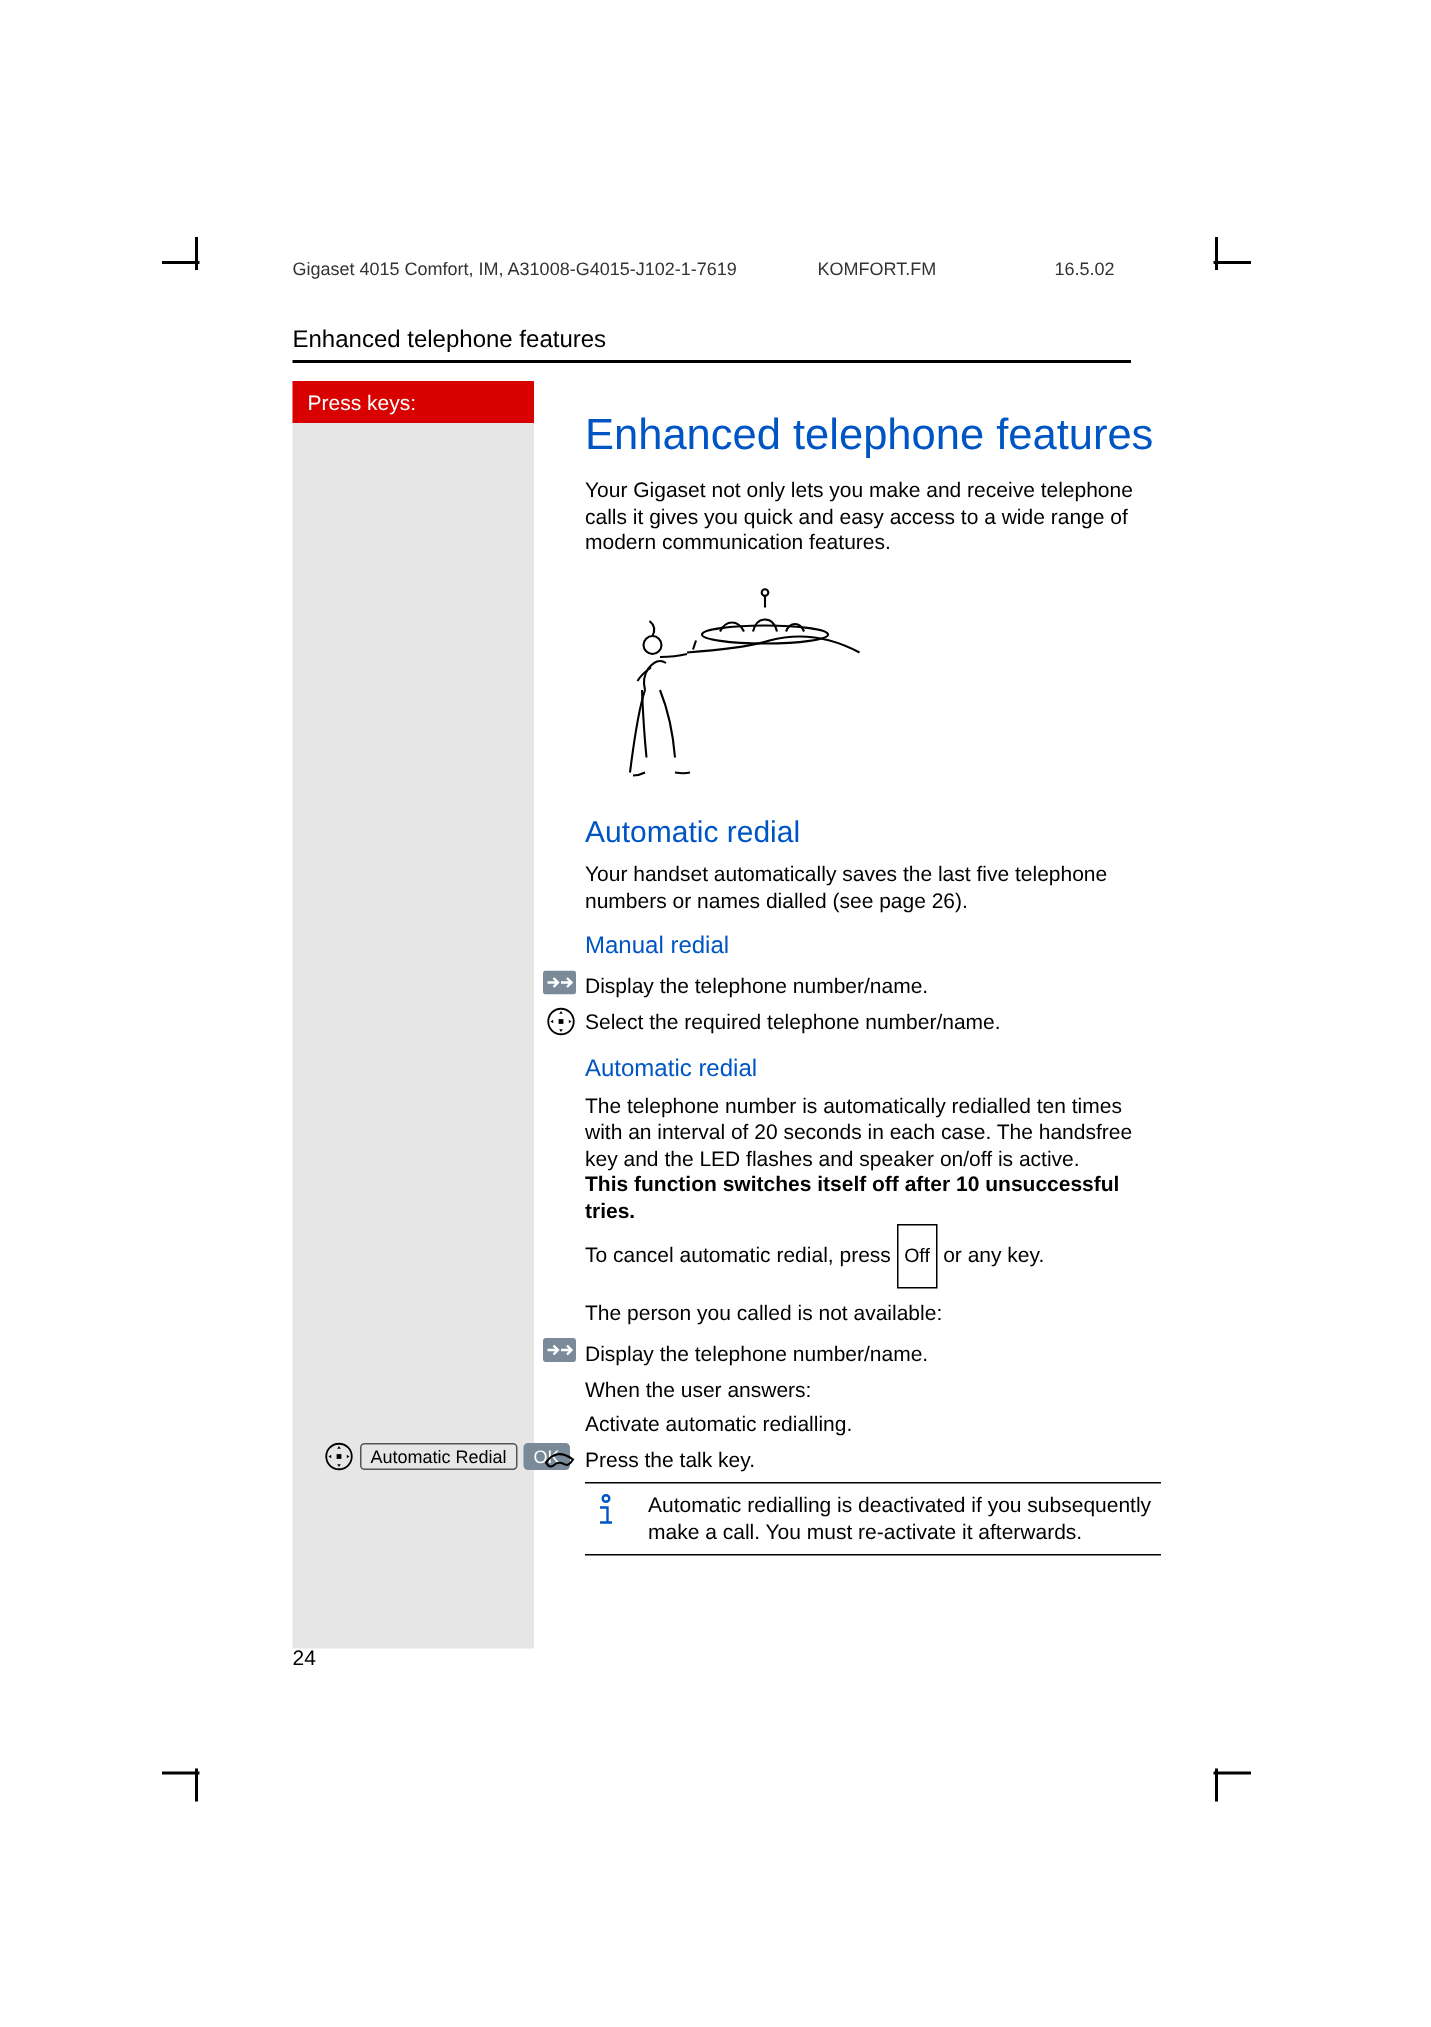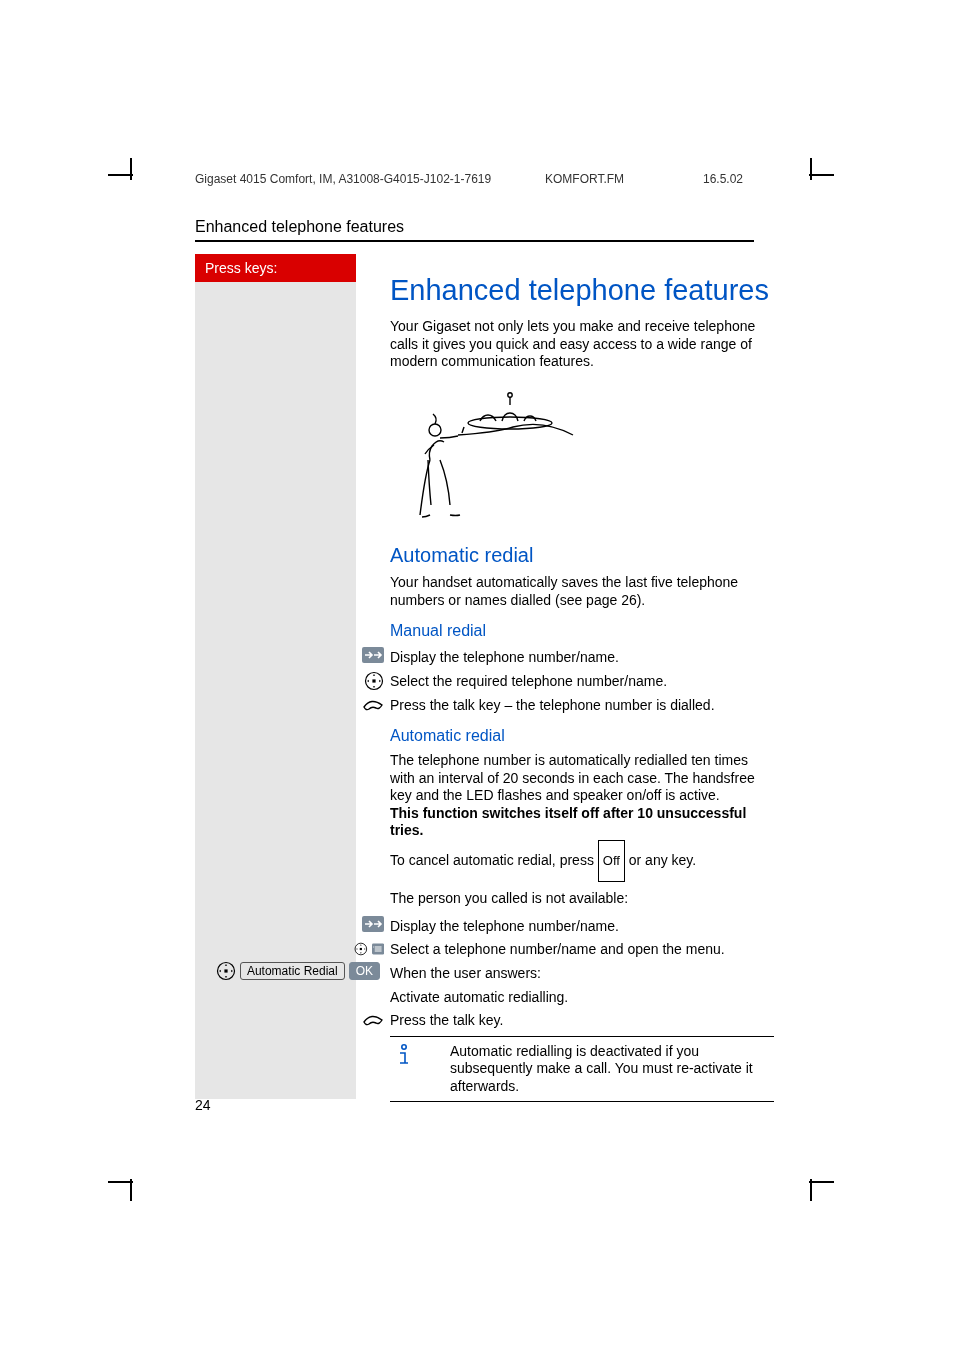--- a/index.html
+++ b/index.html
@@ -114,21 +114,21 @@
     font-size: 12px;
     background: #e6e6e6;
   }
   .pill.ok { background: #7b8a99; color: #fff; border-color: #7b8a99; }
 
   .info-box {
     border-top: 1px solid #000;
     border-bottom: 1px solid #000;
     padding: 6px 0;
     display: flex;
-    gap: 32px;
+    gap: 14px;
     margin-top: 6px;
   }
   .info-icon-col { flex: 0 0 28px; text-align: center; }
   .info-text-col { flex: 1 1 auto; font-size: 14px; }
 
   .page-num {
     position: absolute;
     bottom: 238px;
     left: 195px;
     font-weight: normal;
@@ -225,28 +225,20 @@
         <rect x="8.4" y="8.4" width="3.2" height="3.2" fill="#000"></rect>
         <path d="M10 3 l1.2 1.8 h-2.4 z" fill="#000"></path>
         <path d="M10 17 l1.2 -1.8 h-2.4 z" fill="#000"></path>
         <path d="M3 10 l1.8 -1.2 v2.4 z" fill="#000"></path>
         <path d="M17 10 l-1.8 -1.2 v2.4 z" fill="#000"></path>
       </svg>
     </div>
     <div class="step-text">Select the required telephone number/name.</div>
   </div>
 
-  <div class="step-row">
-    <div class="step-icons">
-      <svg width="22" height="18" viewBox="0 0 22 18">
-        <path d="M2 12 q7 -10 18 -2 q-3 5 -6 3 q-4 -2 -7 1 q-3 2 -5 -2 z" fill="none" stroke="#000" stroke-width="1.4"></path>
-      </svg>
-    </div>
-    <div class="step-text">Press the talk key – the telephone number is dialled.</div>
-  </div>
 
   <div class="h3">Automatic redial</div>
 
   <div class="p">
     <span>The telephone number is automatically redialled ten times with an interval of 20 seconds in each case. The handsfree key and the LED flashes and speaker on/off is active.</span><br>
     <span class="bold">This function switches itself off after 10 unsuccessful tries.</span><br>
     <span>To cancel automatic redial, press </span><span class="offbox">Off</span><span> or any key.</span>
   </div>
 
   <div class="p">The person you called is not available:</div>
@@ -255,38 +247,20 @@
     <div class="step-icons">
       <svg width="22" height="16" viewBox="0 0 22 16">
         <rect x="0" y="0" width="22" height="16" rx="2" fill="#7b8a99"></rect>
         <path d="M3 8 h6 M7 5 l3 3 l-3 3" stroke="#fff" stroke-width="1.6" fill="none"></path>
         <path d="M12 8 h6 M16 5 l3 3 l-3 3" stroke="#fff" stroke-width="1.6" fill="none"></path>
       </svg>
     </div>
     <div class="step-text">Display the telephone number/name.</div>
   </div>
 
-  <div class="step-row">
-    <div class="step-icons">
-      <svg width="20" height="20" viewBox="0 0 20 20">
-        <circle cx="10" cy="10" r="8.5" fill="none" stroke="#000" stroke-width="1.2"></circle>
-        <rect x="8.4" y="8.4" width="3.2" height="3.2" fill="#000"></rect>
-        <path d="M10 3 l1.2 1.8 h-2.4 z" fill="#000"></path>
-        <path d="M10 17 l1.2 -1.8 h-2.4 z" fill="#000"></path>
-        <path d="M3 10 l1.8 -1.2 v2.4 z" fill="#000"></path>
-        <path d="M17 10 l-1.8 -1.2 v2.4 z" fill="#000"></path>
-      </svg>
-      <svg width="18" height="16" viewBox="0 0 18 16">
-        <rect x="0" y="0" width="18" height="16" rx="2" fill="#7b8a99"></rect>
-        <path d="M4 5 h10 M4 8 h10 M4 11 h10" stroke="#fff" stroke-width="1.5"></path>
-        <path d="M2 4 l1.5 1 l-1.5 1 z" fill="#fff"></path>
-      </svg>
-    </div>
-    <div class="step-text">Select a telephone number/name and open the menu.</div>
-  </div>
 
   <div class="step-row">
     <div class="step-icons"></div>
     <div class="step-text">When the user answers:</div>
   </div>
 
   <div class="step-row">
     <div class="step-icons"></div>
     <div class="step-text">Activate automatic redialling.</div>
   </div>

